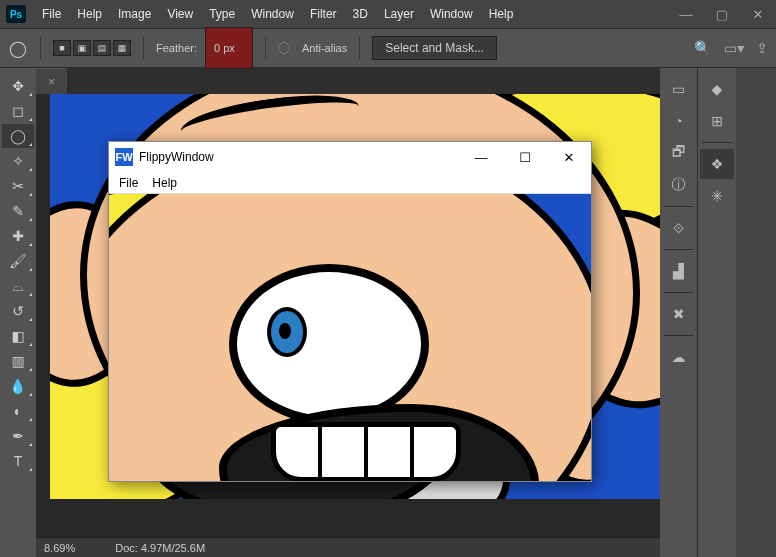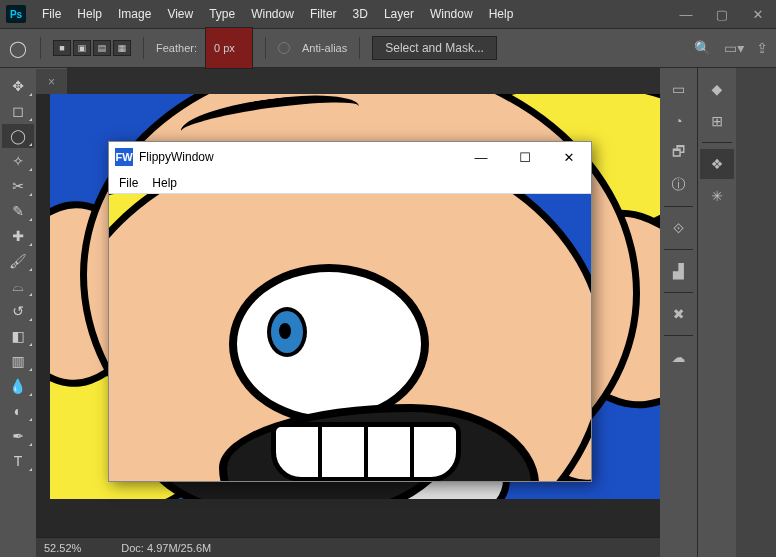--- a/index.html
+++ b/index.html
@@ -186,21 +186,21 @@
           <div></div>
           <div></div>
           <div></div>
           <div></div>
         </div>
       </div>
   </div>
 </div>
 
 <div class="statusbar">
-  <span>52.52%</span>
+  <span>8.69%</span>
   <span>Doc: 4.97M/25.6M</span>
 </div>
 
 <div class="flippy">
   <div class="fw-title">
     <div class="fw-logo">FW</div>
     <span>FlippyWindow</span>
     <div class="fw-ctrl">
       <div>—</div>
       <div>☐</div>

